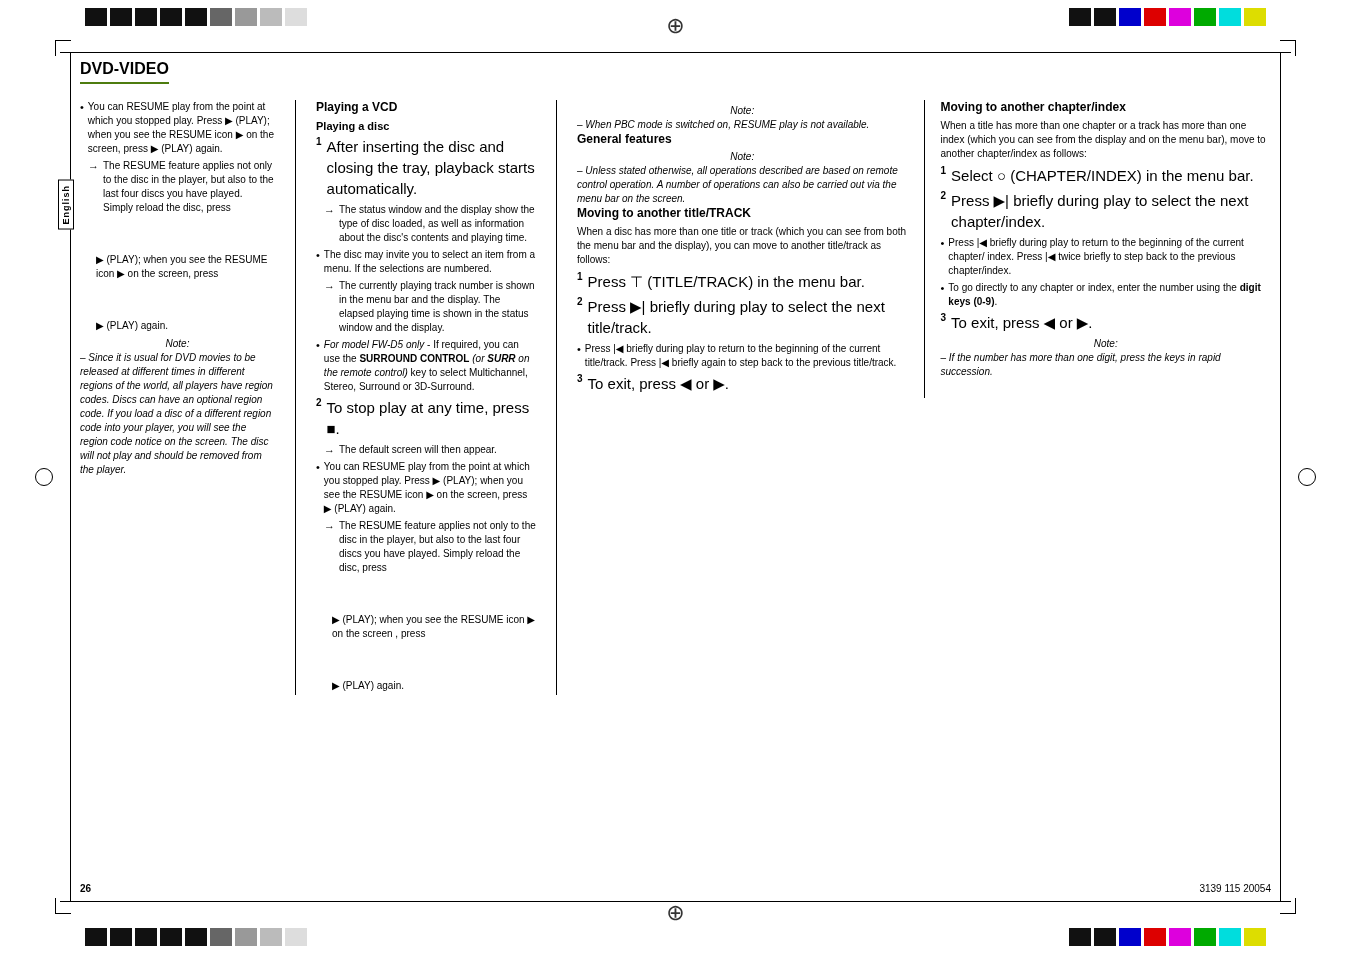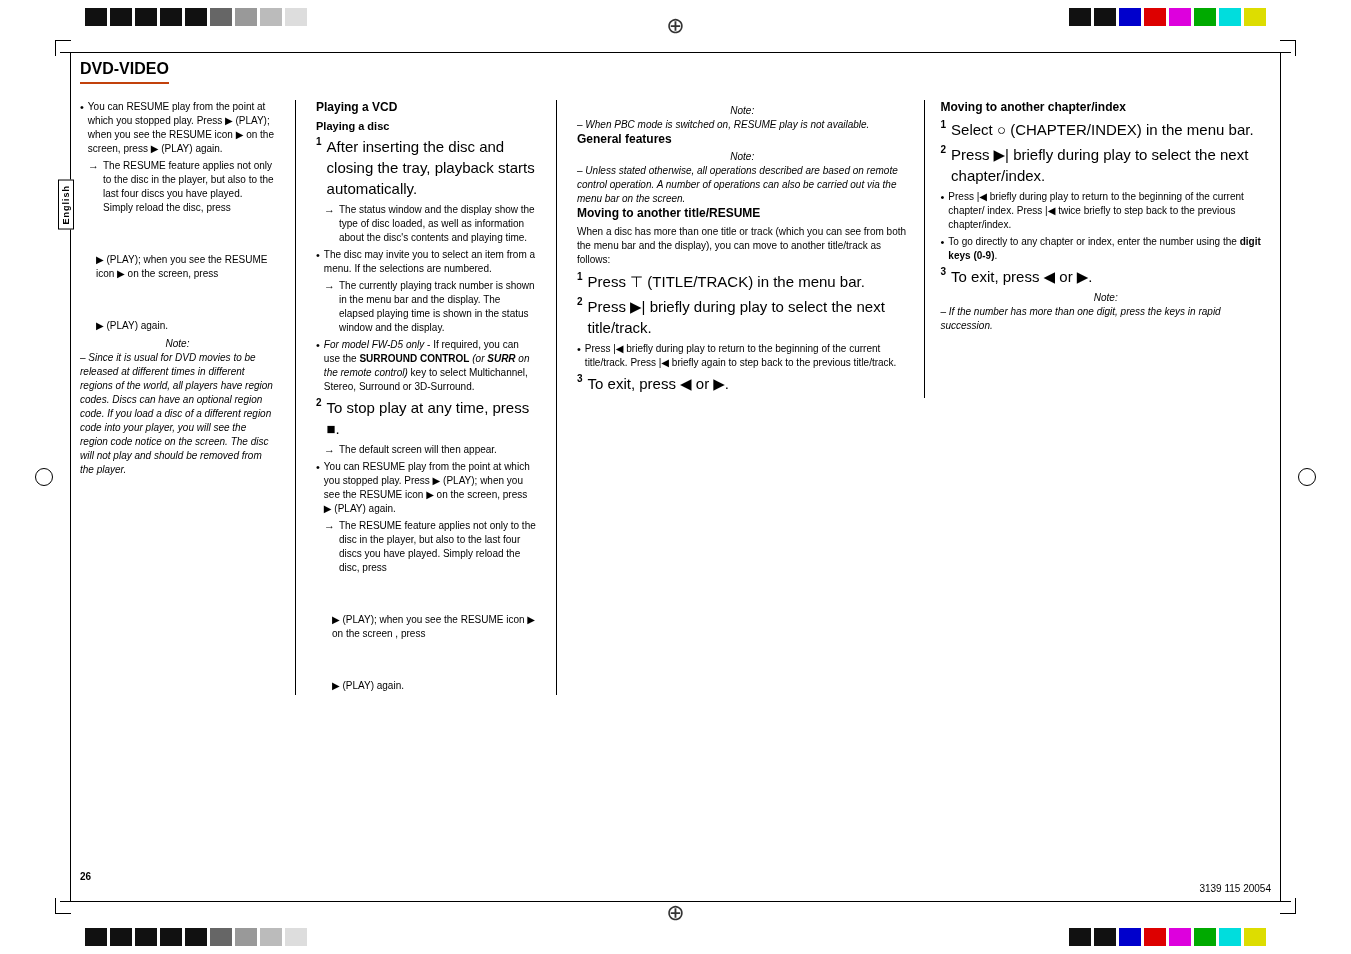--- a/index.html
+++ b/index.html
@@ -196,21 +196,21 @@
       top: 60px;
       left: 80px;
       right: 80px;
       bottom: 60px;
     }
 
     
     .page-title {
       font-size: 16px;
       font-weight: bold;
-      border-bottom: 2px solid #c2410c;
+      border-bottom: 2px solid #4d7c0f;
       padding-bottom: 4px;
       margin-bottom: 10px;
       display: inline-block;
     }
 
     
     .english-label {
       position: absolute;
       left: -22px;
       top: 120px;
@@ -348,21 +348,21 @@
       flex-shrink: 0;
     }
     .numbered-item .num-text {
       font-size: 15px;
       line-height: 1.4;
     }
 
     
     .page-number {
       position: absolute;
-      bottom: 12px;
+      bottom: 0px;
       left: 0;
       font-size: 10px;
       font-weight: bold;
     }
 
     
     .doc-number {
       position: absolute;
       bottom: 0px;
       right: 0;
@@ -527,21 +527,21 @@
       <div class="col-right-inner">
 
         <div class="col-right-left">
           <div class="note-label">Note:</div>
           <div class="note-text">– <em>When PBC mode is switched on, RESUME play is not available.</em></div>
 
           <div class="section-heading">General features</div>
           <div class="note-label">Note:</div>
           <div class="note-text">– <em>Unless stated otherwise, all operations described are based on remote control operation. A number of operations can also be carried out via the menu bar on the screen.</em></div>
 
-          <div class="section-heading">Moving to another title/RESUME</div>
+          <div class="section-heading">Moving to another title/TRACK</div>
           <p class="para">When a disc has more than one title or track (which you can see from both the menu bar and the display), you can move to another title/track as follows:</p>
 
           <div class="numbered-item">
             <span class="num">1</span>
             <span class="num-text">Press ⊤ (TITLE/TRACK) in the menu bar.</span>
           </div>
           <div class="numbered-item">
             <span class="num">2</span>
             <span class="num-text">Press ▶| briefly during play to select the next title/track.</span>
           </div>
@@ -552,20 +552,21 @@
           <div class="numbered-item">
             <span class="num">3</span>
             <span class="num-text">To exit, press ◀ or ▶.</span>
           </div>
         </div>
 
         <div class="col-divider"></div>
 
         <div class="col-right-right">
           <div class="section-heading">Moving to another chapter/index</div>
+          <p class="para">When a title has more than one chapter or a track has more than one index (which you can see from the display and on the menu bar), move to another chapter/index as follows:</p>
 
           <div class="numbered-item">
             <span class="num">1</span>
             <span class="num-text">Select ○ (CHAPTER/INDEX) in the menu bar.</span>
           </div>
           <div class="numbered-item">
             <span class="num">2</span>
             <span class="num-text">Press ▶| briefly during play to select the next chapter/index.</span>
           </div>
           <div class="bullet-item">

